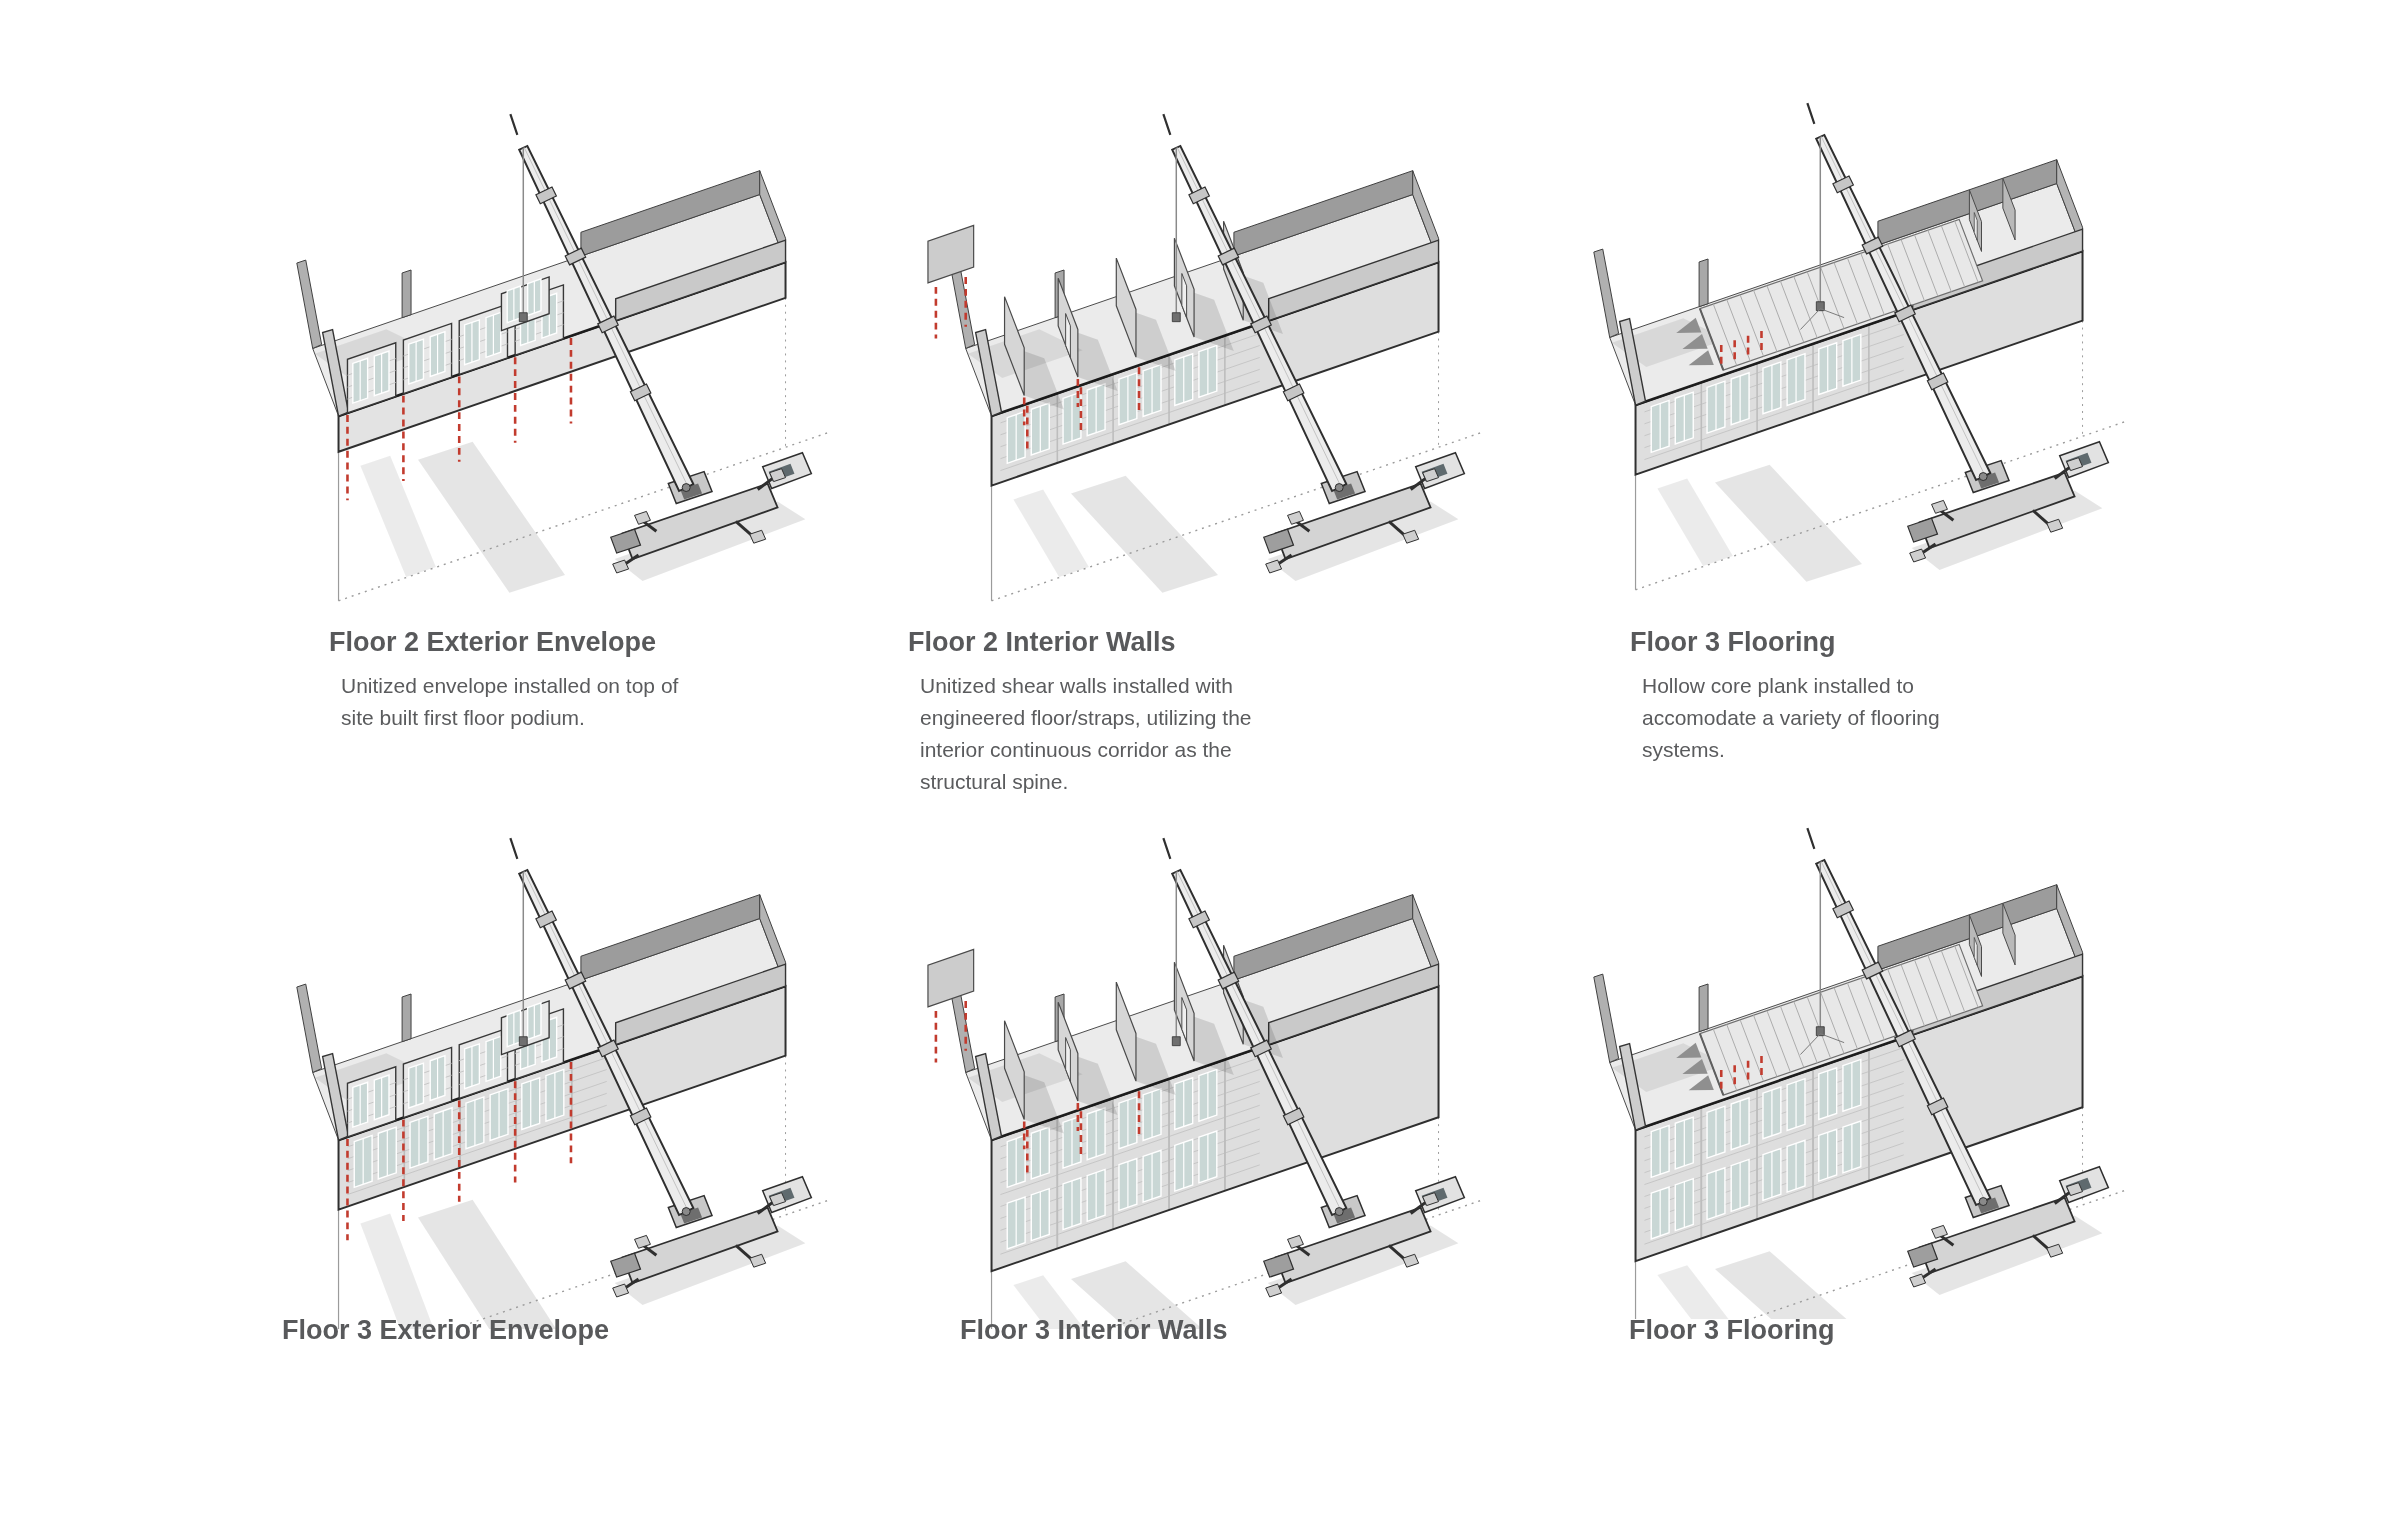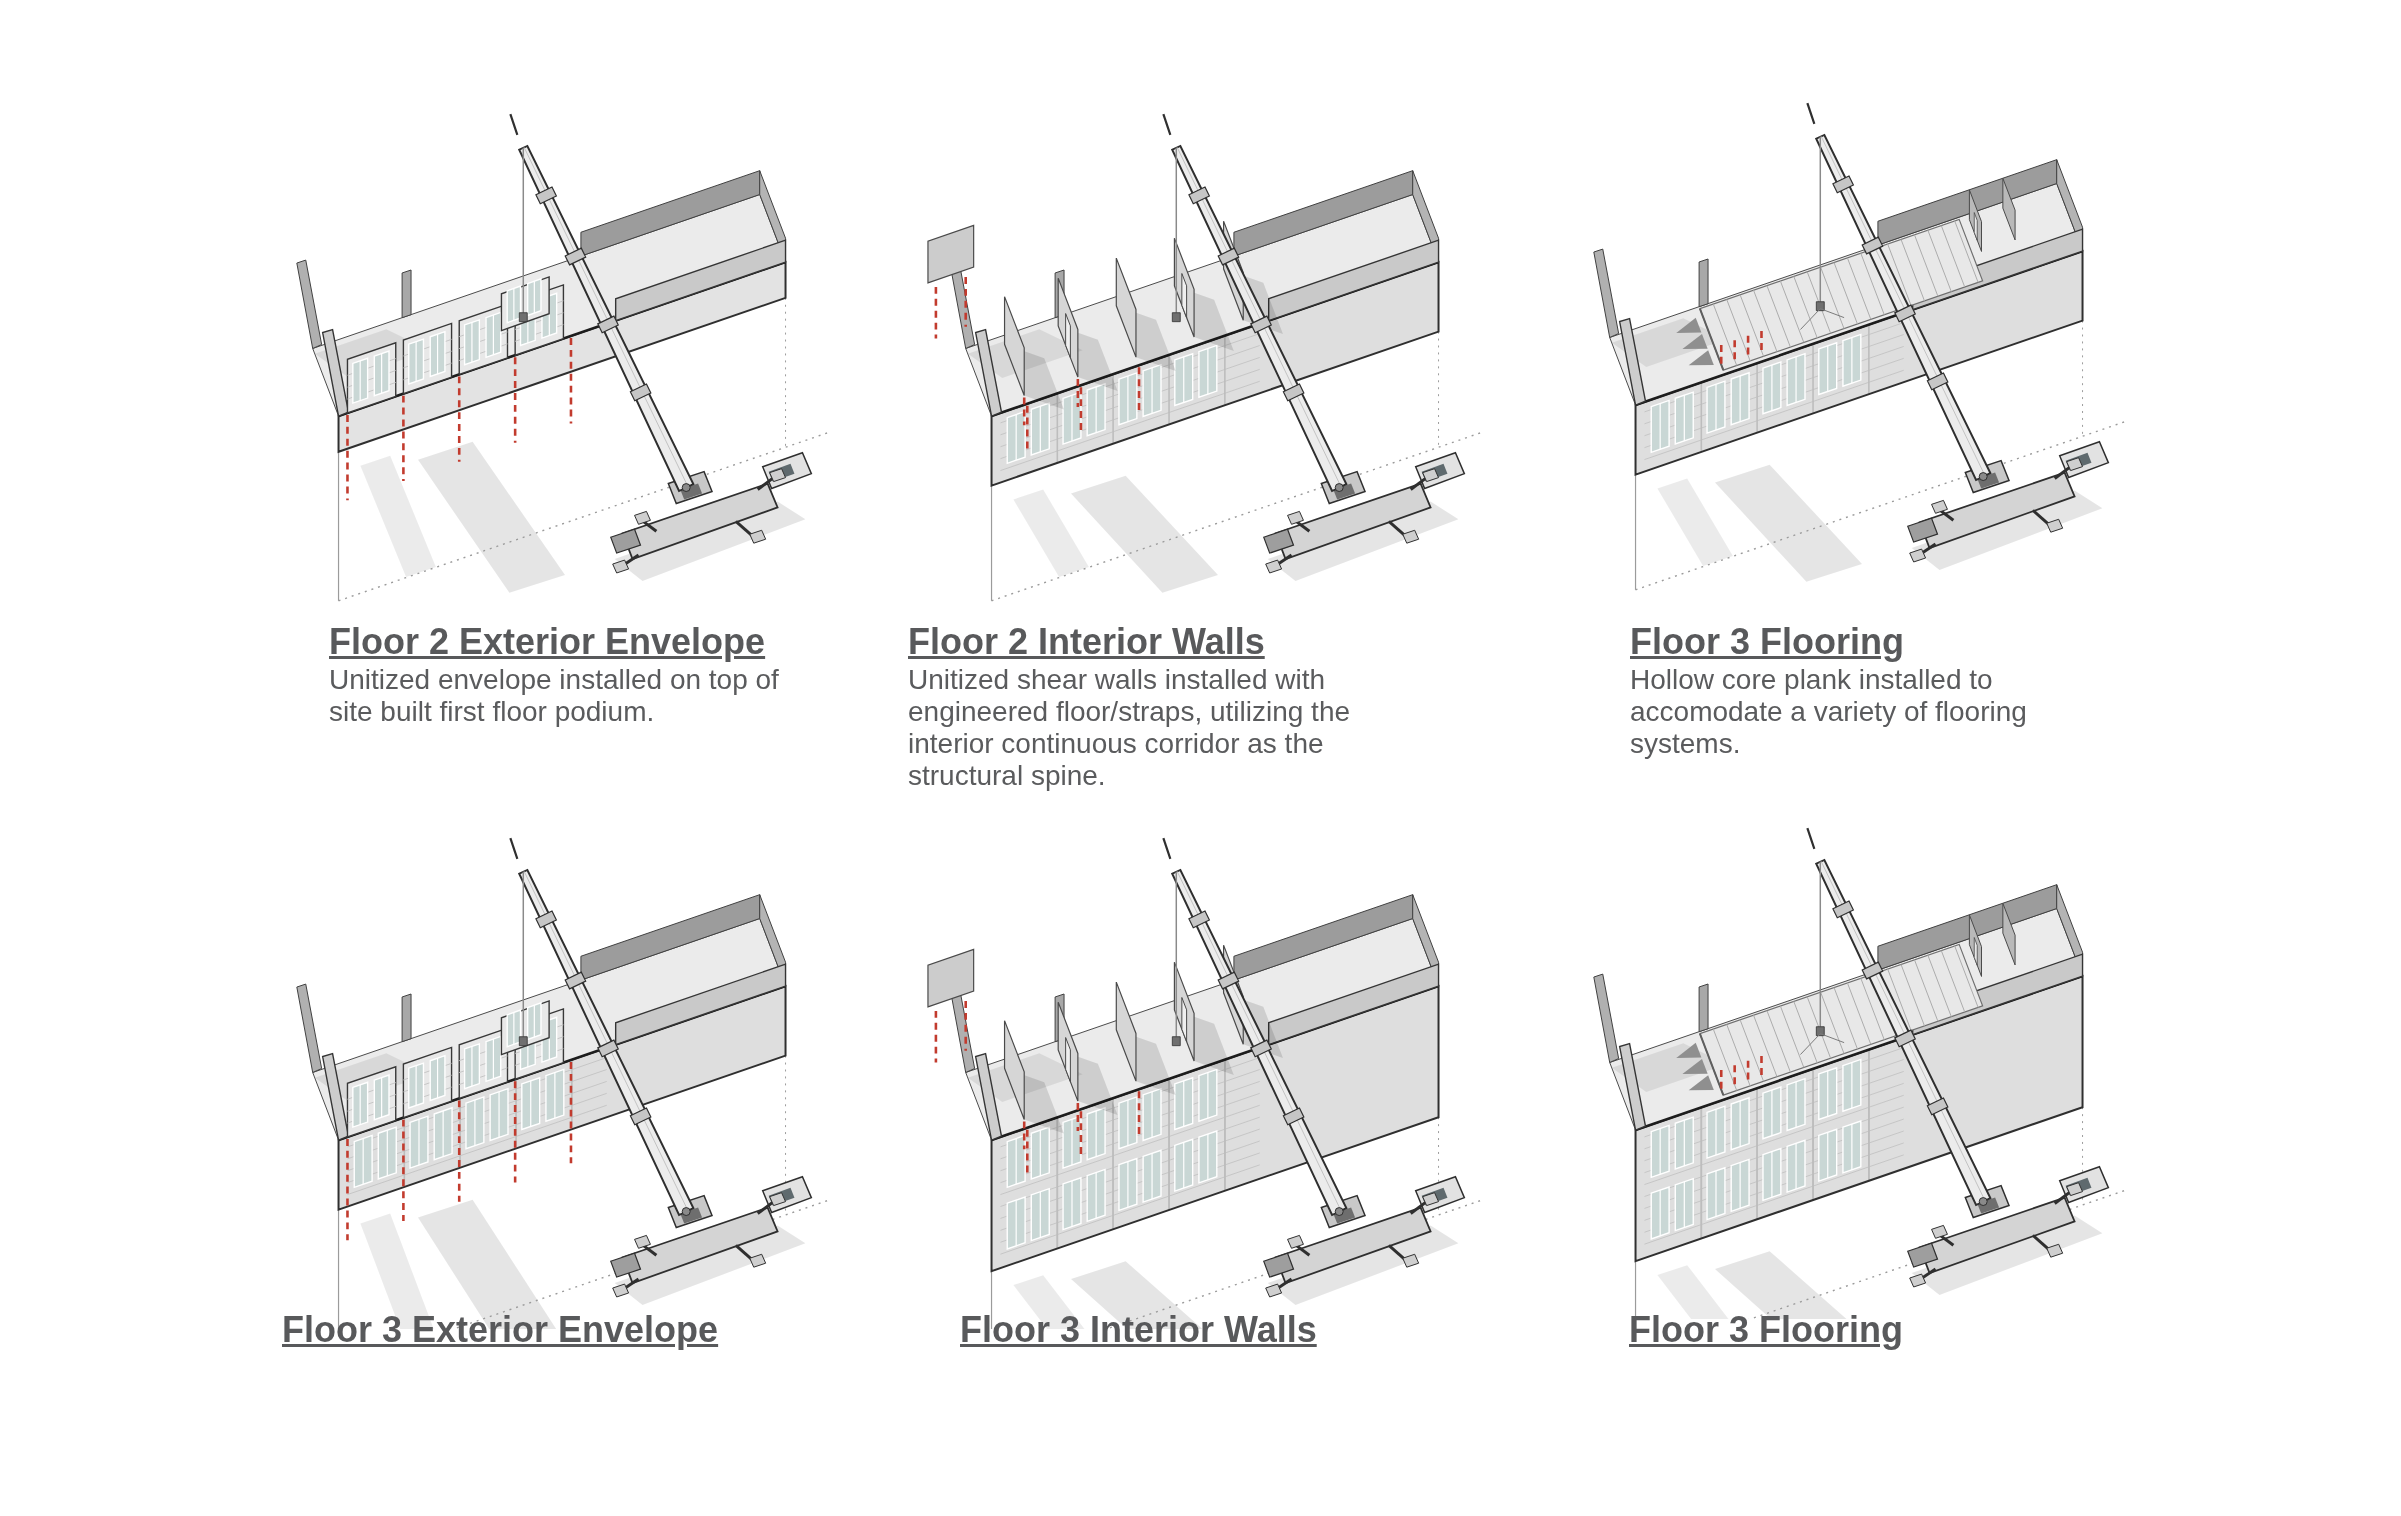--- a/index.html
+++ b/index.html
@@ -2,22 +2,22 @@
 <html><head>
 <meta charset="utf-8">
 <style>
   html,body{margin:0;padding:0;}
   body{
     width:2402px;height:1517px;position:relative;background:#ffffff;
     font-family:"Liberation Sans",sans-serif;overflow:hidden;
   }
   .illus{position:absolute;}
   .caption{position:absolute;width:461px;color:#58595b;}
-  .caption h3{font-size:36px;font-weight:bold;margin:0 0 5.8px 0;line-height:32px;color:#58595b;text-decoration:underline;}
-  .caption p{font-size:28px;font-weight:normal;margin:0;line-height:32px;white-space:pre-line;color:#5a5b5d;}
+  .caption h3{font-size:27px;font-weight:bold;margin:0 0 5.8px 0;line-height:32px;color:#58595b;}
+  .caption p{font-size:21px;font-weight:normal;margin:12px;line-height:32px;white-space:pre-line;color:#5a5b5d;}
 </style>
 </head>
 <body>
 
 <svg class="illus" style="left:269px;top:88px" width="596" height="517" viewBox="0 0 600 520">
     <g>
       <polygon points="70.0,366.0 520.0,211.0 520.0,361.0 70.0,516.0" fill="#ffffff" stroke="none" stroke-width="1"></polygon>
       <polygon points="150.0,374.0 205.0,356.0 298.0,490.0 242.0,508.0" fill="rgba(0,0,0,0.10)" stroke="none" stroke-width="1"></polygon>
       <polygon points="92.0,380.0 122.0,370.0 168.0,482.0 138.0,492.0" fill="rgba(0,0,0,0.08)" stroke="none" stroke-width="1"></polygon>
       <line x1="70.0" y1="366.0" x2="70.0" y2="516.0" stroke="#9b9b9b" stroke-width="1.2"></line>

